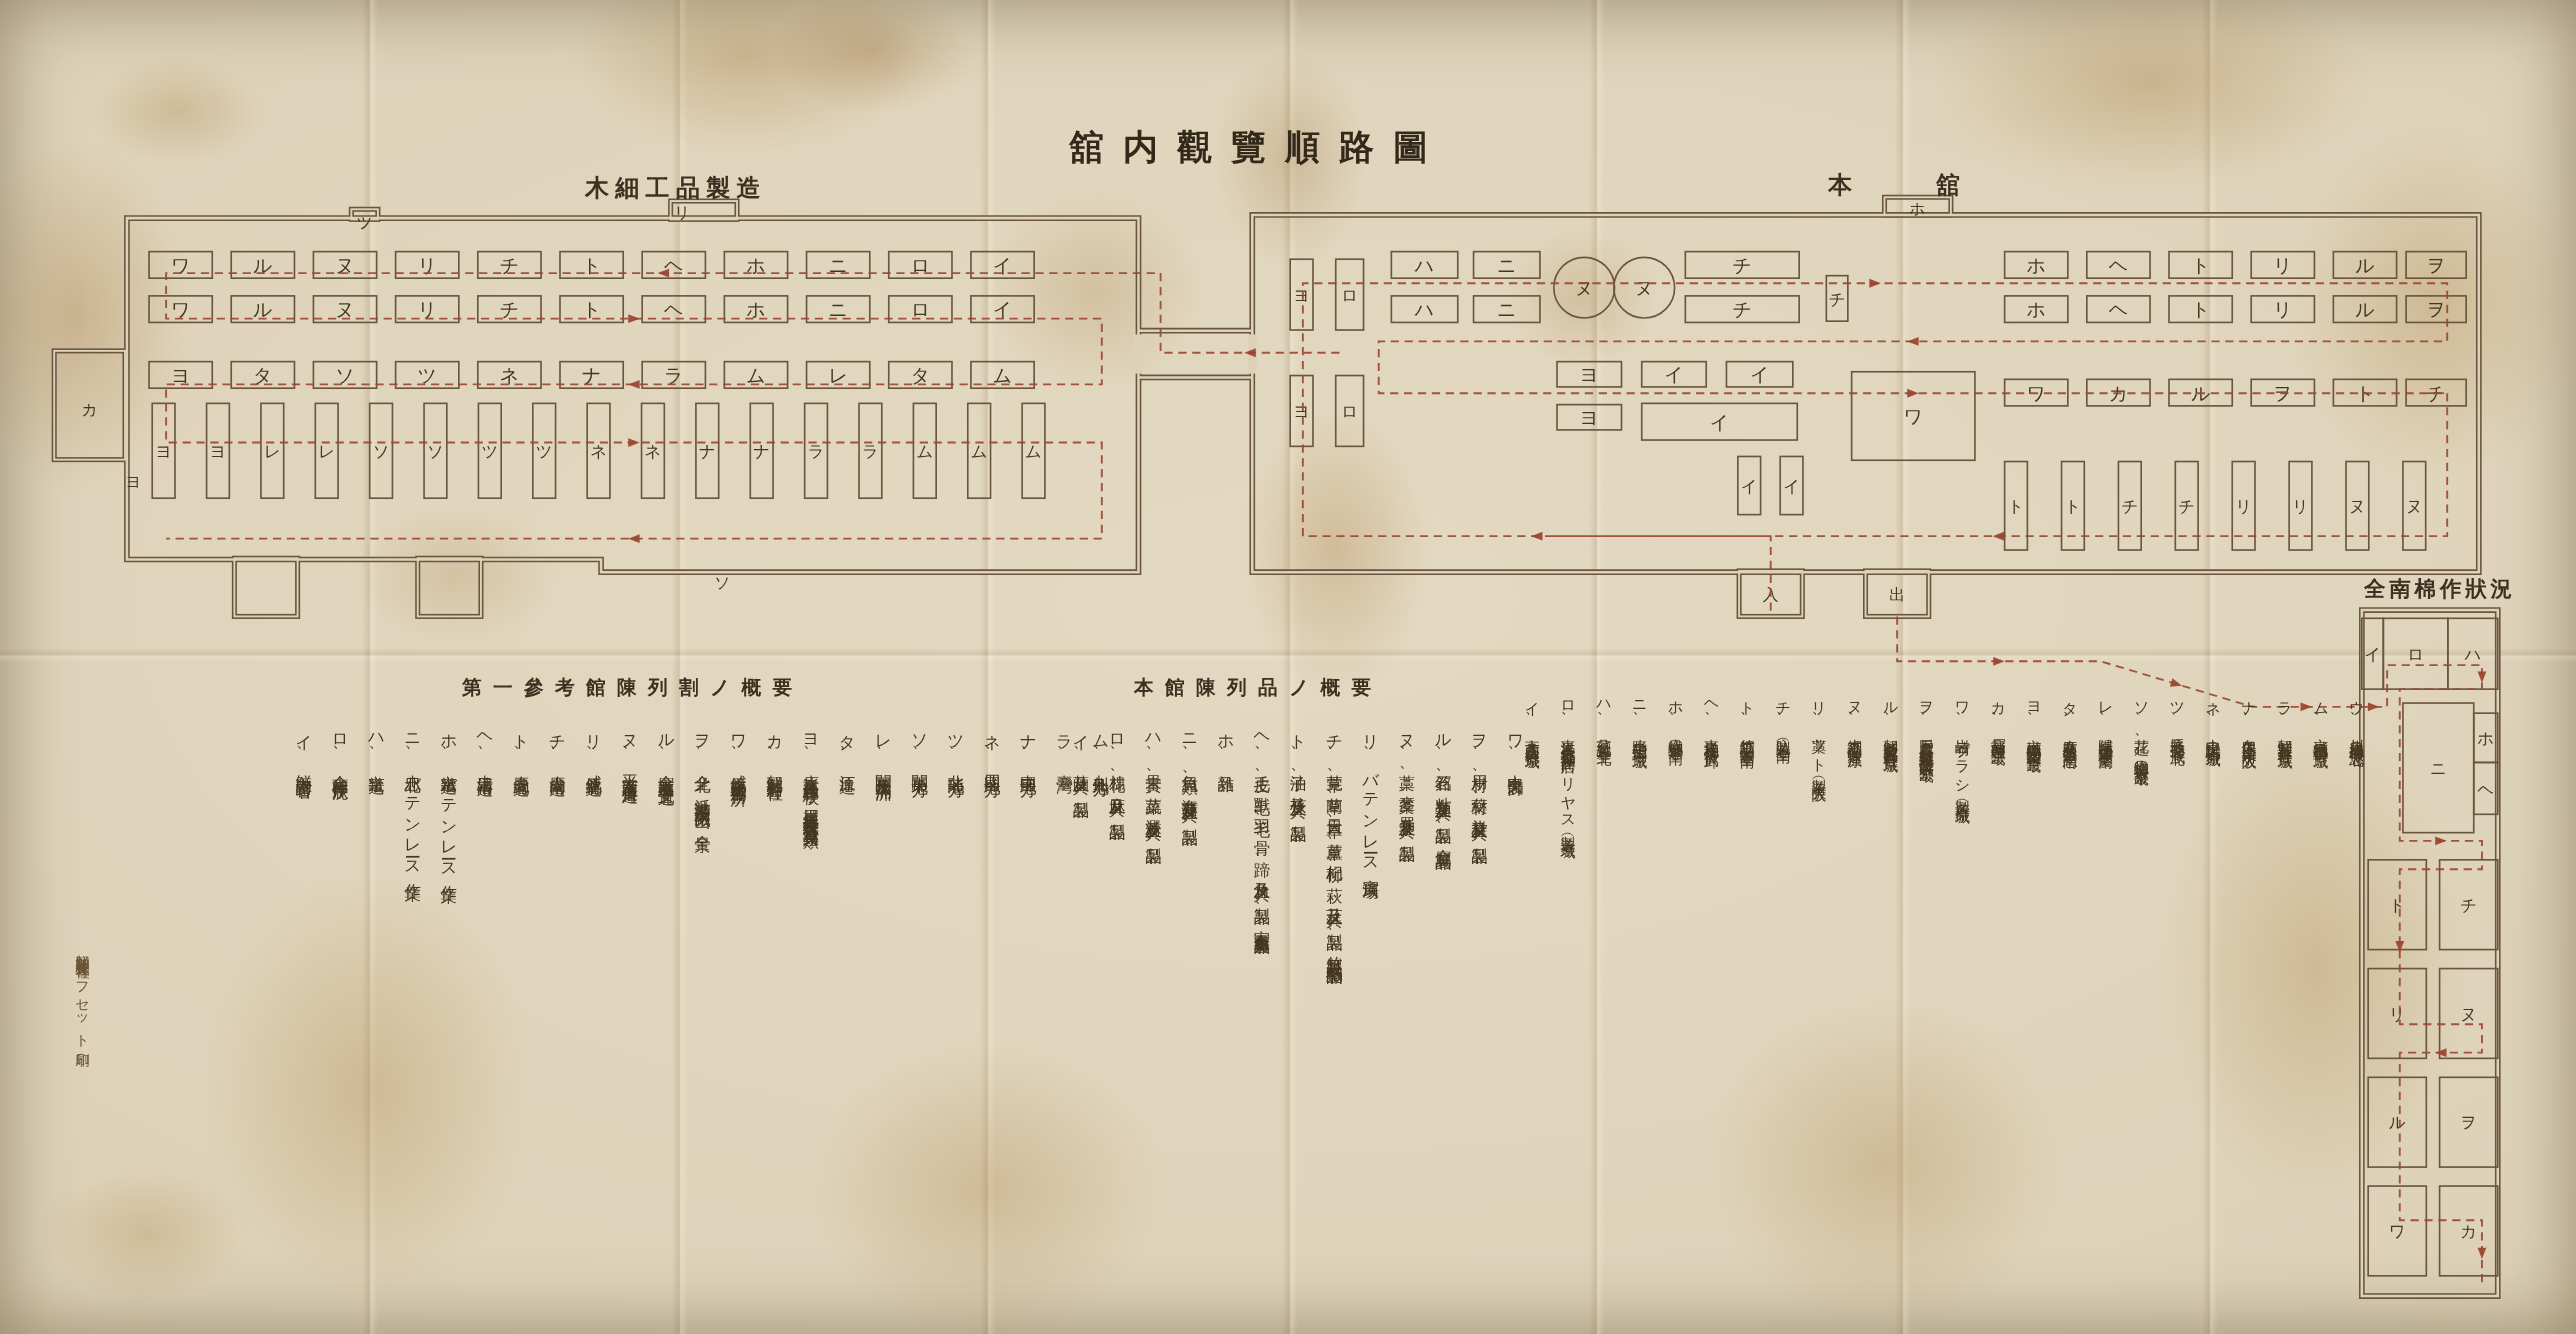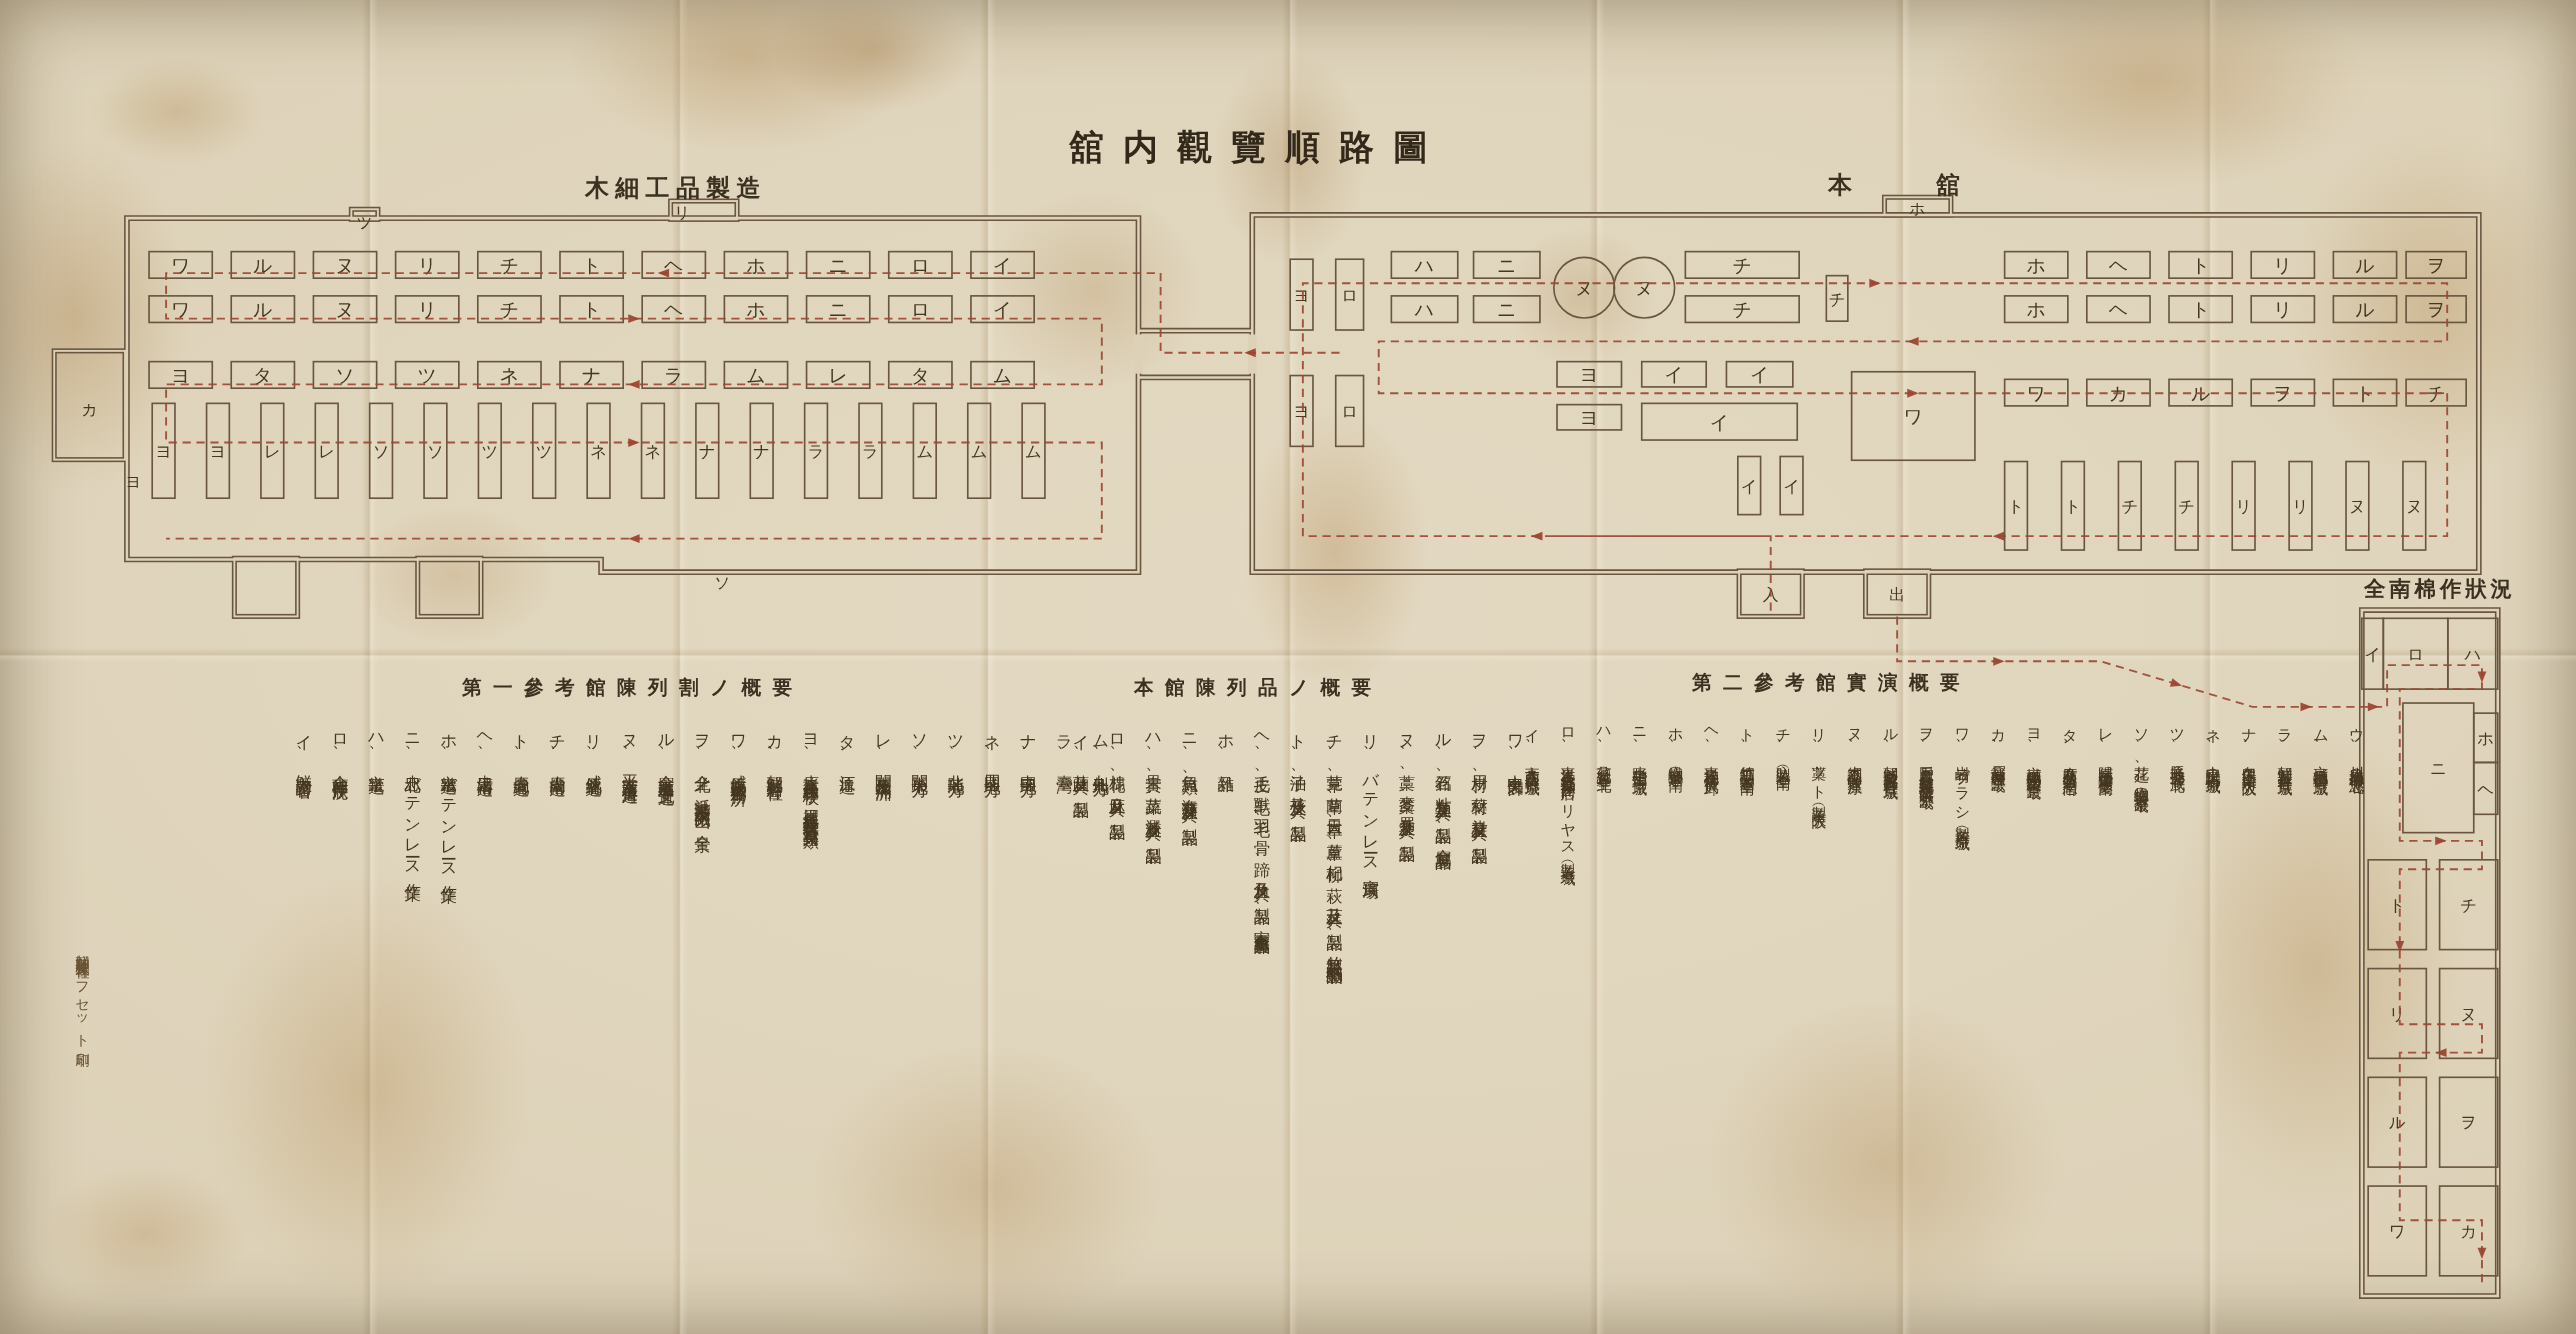--- a/index.html
+++ b/index.html
@@ -399,21 +399,20 @@
         <div class="vcol" style="height: 493px;">ト、油子、核子及其ノ製品</div>
         <div class="vcol" style="height: 493px;">チ、莞草、藺草、天日草、蘆草、杞柳、萩、莚及其ノ製品、竹製品紙及紙製品</div>
         <div class="vcol" style="height: 493px;">リ、バテンレース實演場</div>
         <div class="vcol" style="height: 493px;">ヌ、藁、麥藁、蜀黍及其ノ製品</div>
         <div class="vcol" style="height: 493px;">ル、銘石、粘土類及其ノ製品、金屬製品</div>
         <div class="vcol" style="height: 493px;">ヲ、用材、藥材、染材及其ノ製品</div>
         <div class="vcol" style="height: 493px;">ワ、中央裝飾</div>
       </div>
     </div>
   <div class="list-block list-2" style="left:1520px;top:669px;">
-      <div class="list-heading" style="margin-left: 172px;">第二參考館實演概要</div>
       <div class="cols">
         <div class="vcol" style="height: 354px;">イ、高木商店染色（京城）</div>
         <div class="vcol" style="height: 354px;">ロ、東洋染色會社及瀨戶商店メリヤス製造（京城）</div>
         <div class="vcol" style="height: 354px;">ハ、苔紙製造（全北）</div>
         <div class="vcol" style="height: 354px;">ニ、小野硝子工場（京城）</div>
         <div class="vcol" style="height: 354px;">ホ、織物製造（平南）</div>
         <div class="vcol" style="height: 354px;">ヘ、東洋杞柳會社（大邱）</div>
         <div class="vcol" style="height: 354px;">ト、竹細工品製造（全南）</div>
         <div class="vcol" style="height: 354px;">チ、叺製造（全南）</div>
         <div class="vcol" style="height: 354px;">リ、藁ツト製造（大阪）</div>

